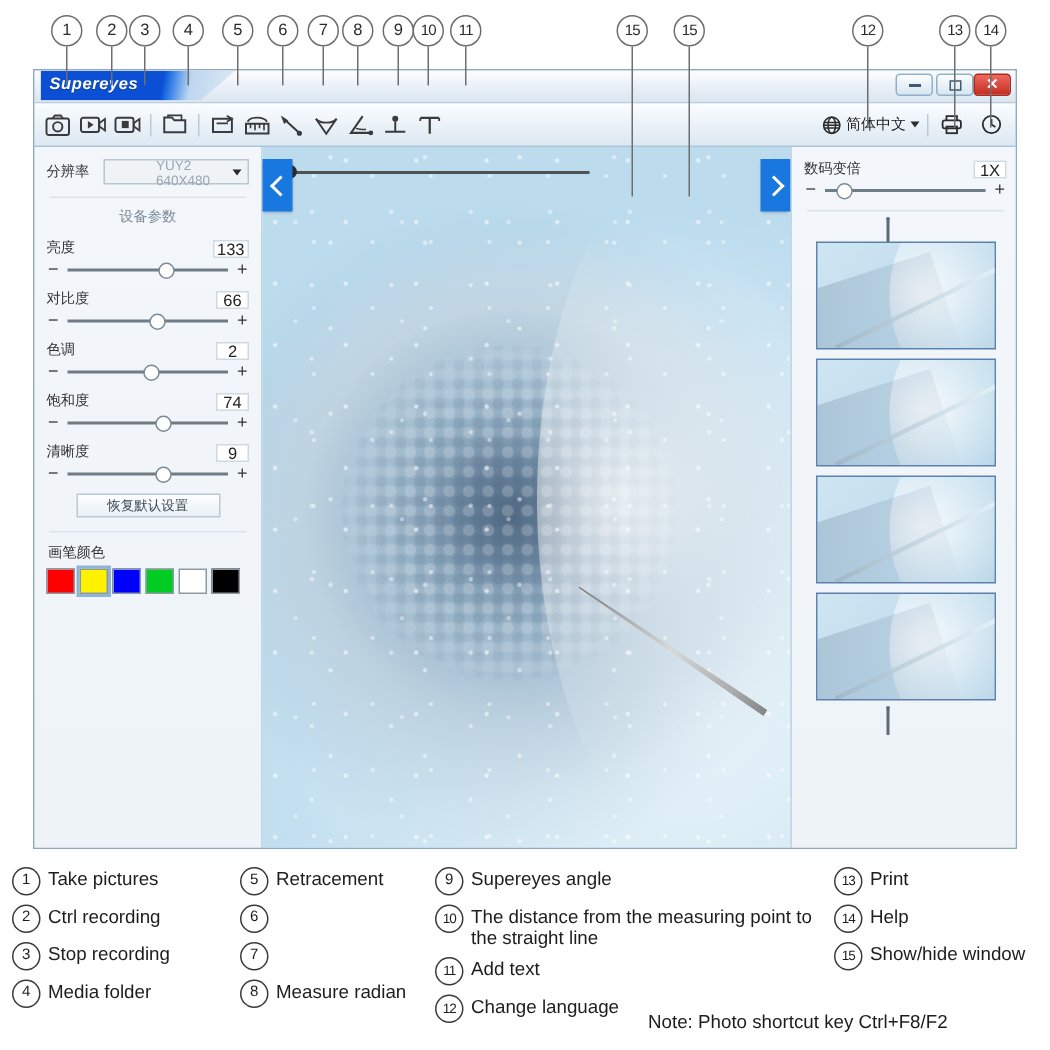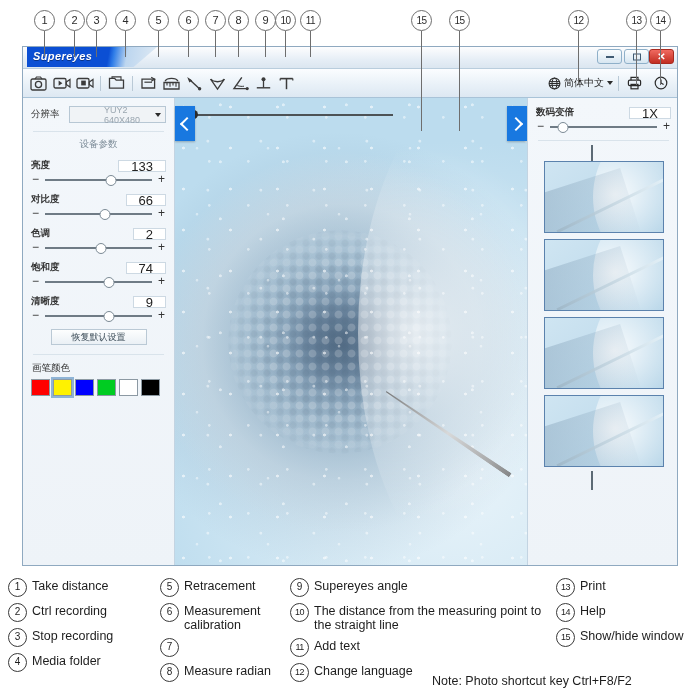--- a/index.html
+++ b/index.html
@@ -164,24 +164,24 @@
   .sel{
     flex:1;height:17px;background:#fff;border:1px solid #b7c7d4;
     display:flex;align-items:center;padding:0 4px;box-sizing:border-box;
     font-size:9px;color:#222;justify-content:space-between;cursor:pointer;
   }
   .sel.dis{background:#f0f3f6;color:#9aa6b0;padding-left:34px;}
   .hr{height:1px;background:#d9e3eb;margin:4px 2px 6px 2px;}
   .secttl{font-size:9.5px;color:#7d8c98;text-align:center;margin:2px 0 8px 0;}
 
   .sld-head{display:flex;align-items:center;justify-content:space-between;margin-bottom:3px;}
-  .sld-name{font-size:9.5px;color:#333;font-weight:bold;}
+  .sld-name{font-size:9.5px;color:#333;font-weight:normal;}
   .sld-val{
-    font-size:13px;color:#222;min-width:22px;height:12px;line-height:12px;
-    text-align:center;background:#fff;border:1px solid #cdd9e3;box-sizing:border-box;padding:0 12px;
+    font-size:11px;color:#222;min-width:22px;height:12px;line-height:12px;
+    text-align:center;background:#fff;border:1px solid #cdd9e3;box-sizing:border-box;padding:0 2px;
   }
   .sld-row{display:flex;align-items:center;gap:5px;margin-bottom:9px;}
   .pm{font-size:12px;color:#333;width:9px;text-align:center;cursor:pointer;line-height:9px;}
   .track{position:relative;flex:1;height:9px;cursor:pointer;}
   .track:before{content:"";position:absolute;left:0;right:0;top:4px;height:1.5px;background:#6f7b85;}
   .knob{position:absolute;top:0;width:9px;height:9px;border-radius:50%;background:#fff;border:1px solid #7b8a95;transform:translateX(-50%);}
 
   #resetbtn{
     margin:2px auto 0 auto;display:block;width:96px;height:16px;
     background:linear-gradient(#fdfefe,#eaf0f5);border:1px solid #bac9d5;
@@ -586,21 +586,21 @@
     </div>
 
   </div>
 </div>
 
 <div id="legend">
   <div id="legend-cols">
       <div class="lcol" style="left: 8px; width: 150px;">
         <div class="litem">
           <span class="num">1</span>
-          <span class="ltxt">Take distance</span>
+          <span class="ltxt">Take pictures</span>
         </div>
         <div class="litem">
           <span class="num">2</span>
           <span class="ltxt">Ctrl recording</span>
         </div>
         <div class="litem">
           <span class="num">3</span>
           <span class="ltxt">Stop recording</span>
         </div>
         <div class="litem">
@@ -608,21 +608,20 @@
           <span class="ltxt">Media folder</span>
         </div>
       </div>
       <div class="lcol" style="left: 160px; width: 140px;">
         <div class="litem">
           <span class="num">5</span>
           <span class="ltxt">Retracement</span>
         </div>
         <div class="litem">
           <span class="num">6</span>
-          <span class="ltxt">Measurement calibration</span>
         </div>
         <div class="litem">
           <span class="num">7</span>
         </div>
         <div class="litem">
           <span class="num">8</span>
           <span class="ltxt">Measure radian</span>
         </div>
       </div>
       <div class="lcol" style="left: 290px; width: 260px;">

